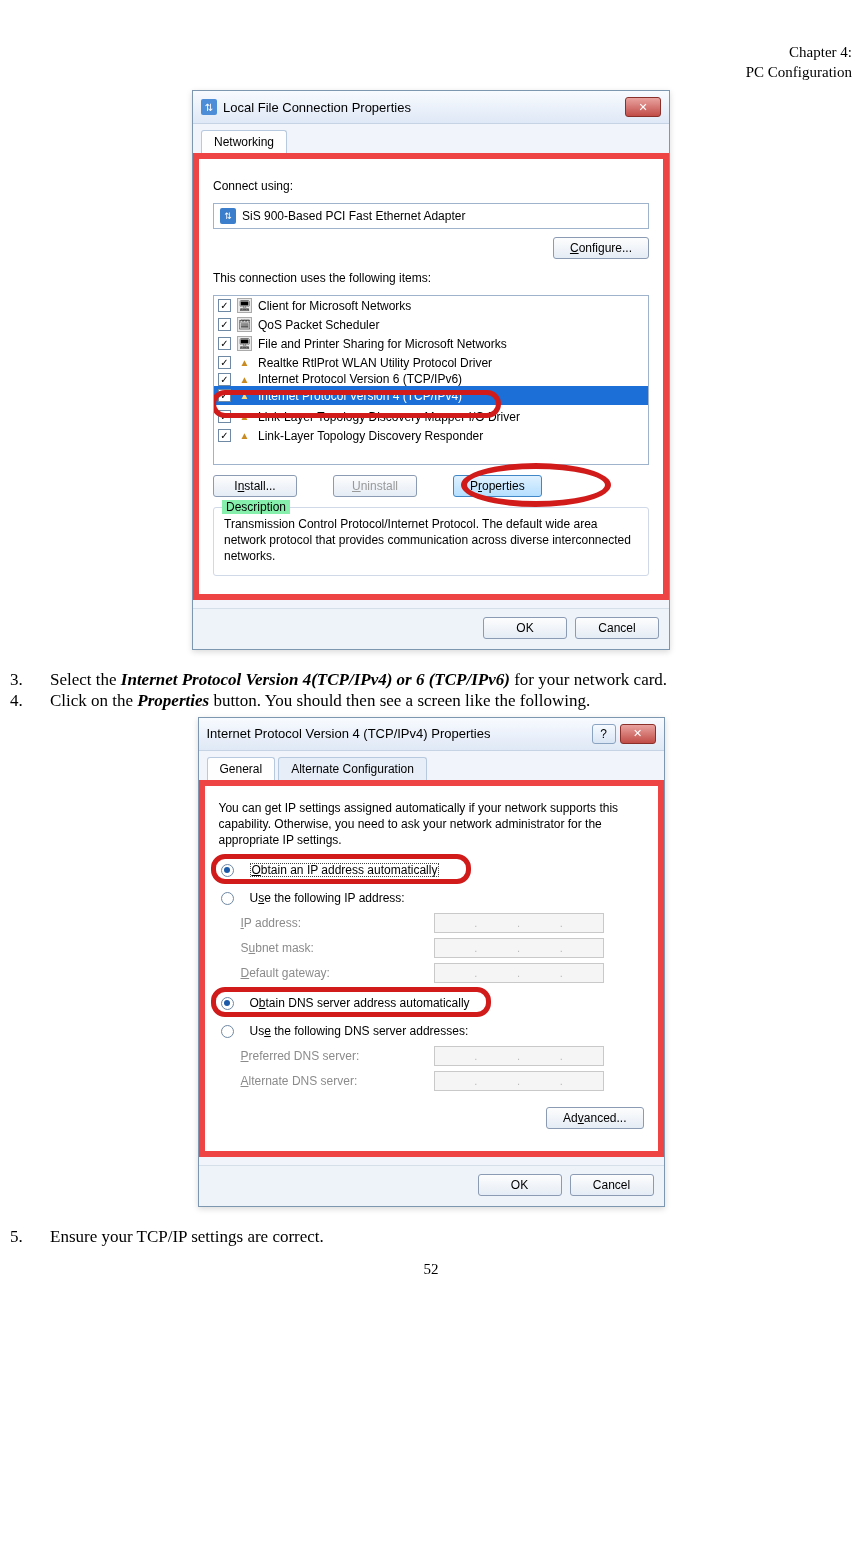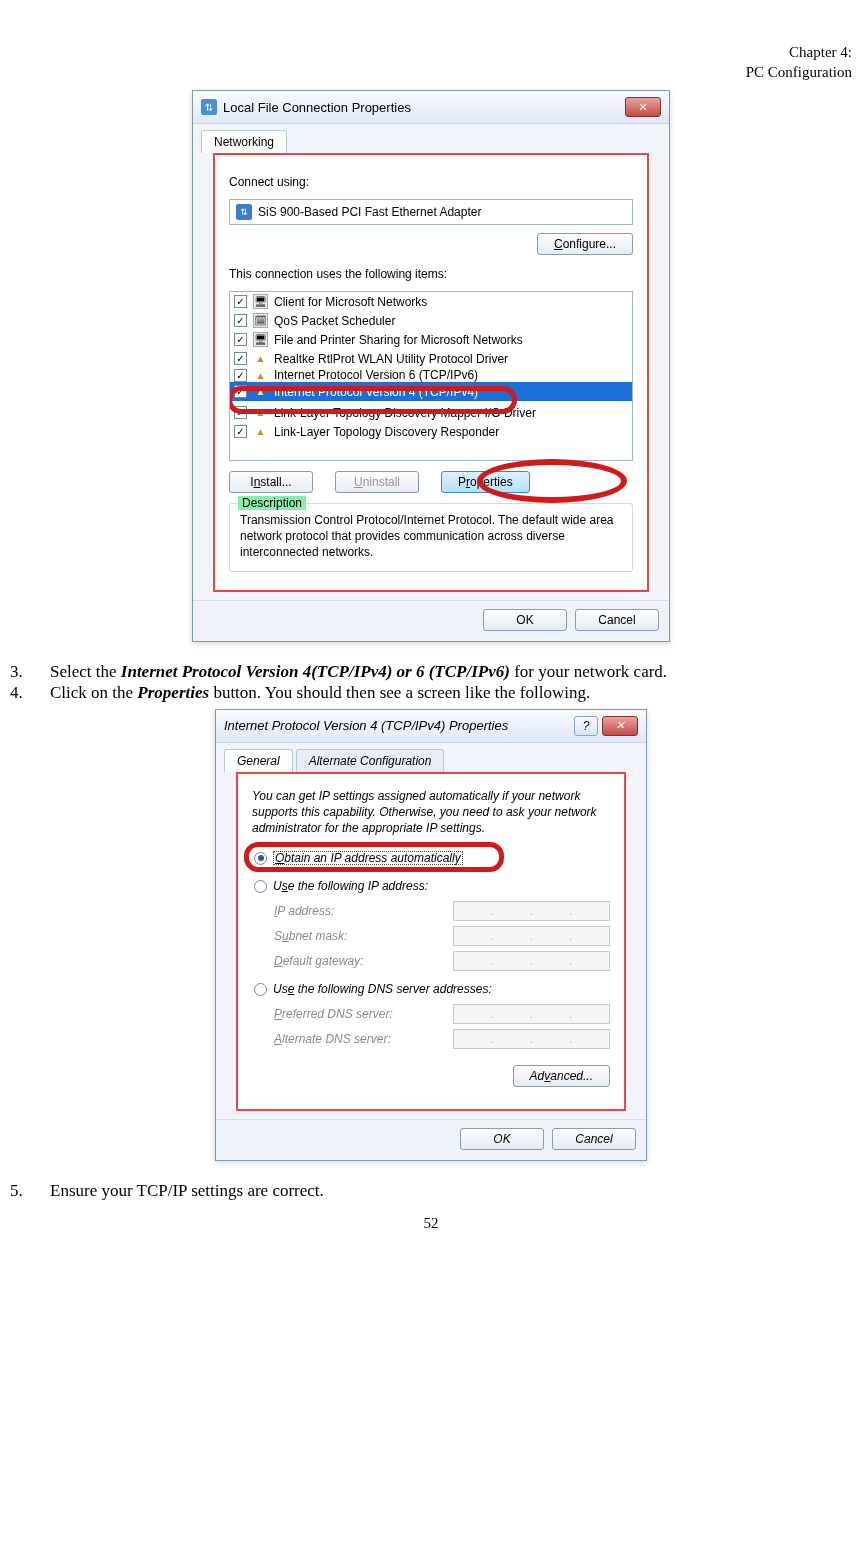--- a/index.html
+++ b/index.html
@@ -62,23 +62,23 @@
   }
   .tab {
     padding: 4px 12px;
     border: 1px solid #b7c9df;
     border-bottom: none;
     background: #fefefe;
     border-radius: 3px 3px 0 0;
   }
   .tab.inactive { background: #e8eef7; }
   .tabbody {
-    margin: 0 20px 8px;
+    margin: 0 0 8px;
     padding: 14px 14px 10px;
-    border: 2px solid #ef4444;
+    border: 6px solid #ef4444;
     background: #fff;
     font-size: 12px;
   }
   .field-row { margin: 6px 0 10px; }
   .adapter-box {
     border: 1px solid #9fb3cd;
     padding: 4px 6px;
     display: flex; align-items: center; gap: 6px;
     background: #fff;
   }
@@ -134,21 +134,21 @@
     border: 5px solid #d11b1b;
     border-radius: 14px;
     pointer-events: none;
   }
   .red-oval {
     position: absolute;
     border: 6px solid #d11b1b;
     border-radius: 50%;
     pointer-events: none;
   }
-  .btn-row { display: flex; gap: 22px; margin: 10px 0; position: relative; align-items: flex-end; }
+  .btn-row { display: flex; gap: 36px; margin: 10px 0; position: relative; align-items: flex-end; }
   .group {
     border: 1px solid #cfd9e7;
     border-radius: 3px;
     margin: 10px 0 8px;
     padding: 8px 10px 10px;
     position: relative;
   }
   .group-label {
     position: absolute;
     top: -8px; left: 8px;
@@ -156,31 +156,31 @@
     font-size: 12px;
     padding: 0 4px;
   }
   .dlg-footer {
     display:flex; justify-content:flex-end; gap:8px;
     padding: 8px 10px 10px;
     background: #eef3fa;
     border-top:1px solid #d5dfea;
   }
   
-  .dialog2 { width: 432px; font-style: italic; }
+  .dialog2 { width: 467px; }
   .help-btn {
     width: 24px; height: 20px;
     border:1px solid #8aa3c0;
     background: linear-gradient(#f6faff,#d9e5f4);
     border-radius:3px;
     display:flex;align-items:center;justify-content:center;
     font-size:12px; margin-right:4px;
   }
   .intro { font-size:12px; margin-bottom:12px; line-height:1.35; }
-  .radio-row { display:flex; align-items:center; gap:6px; font-size:12px; padding:3px 2px; }
+  .radio-row { display:flex; align-items:center; gap:16px; font-size:12px; padding:3px 2px; }
   .radio {
     width:13px;height:13px;border:1px solid #6f88a4;border-radius:50%;
     display:inline-flex;align-items:center;justify-content:center;background:#fff;
   }
   .radio.sel::after{content:"";width:6px;height:6px;background:#1b5aa8;border-radius:50%;}
   .ip-grid { margin:4px 0 6px 22px; }
   .ip-row { display:flex; align-items:center; margin:5px 0; font-size:12px;gap:23px; }
   .ip-row .lbl { width:170px; color:#8b8b8b; }
   .ip-field {
     width:170px; height:20px; border:1px solid #c9c9c9; background:#fff;
@@ -347,20 +347,27 @@
         <div class="ip-row disabled">
             <span class="lbl"><span class="u">D</span>efault gateway:</span>
             <span class="ip-field">
               <span>.</span>
               <span>.</span>
               <span>.</span>
             </span>
           </div>
       </div>
 
+      <div class="posrel" style="margin-top:10px;">
+        <div class="radio-row">
+          <span class="radio sel"></span>
+          <span>O<span class="u">b</span>tain DNS server address automatically</span>
+        </div>
+        <div class="red-ring" style="left:-8px; top:-6px; width:280px; height:30px;"></div>
+      </div>
       <div class="radio-row" style="margin-top:8px;">
         <span class="radio"></span>
         <span>Us<span class="u">e</span> the following DNS server addresses:</span>
       </div>
       <div class="ip-grid">
         <div class="ip-row disabled">
             <span class="lbl"><span class="u">P</span>referred DNS server:</span>
             <span class="ip-field">
               <span>.</span>
               <span>.</span>

